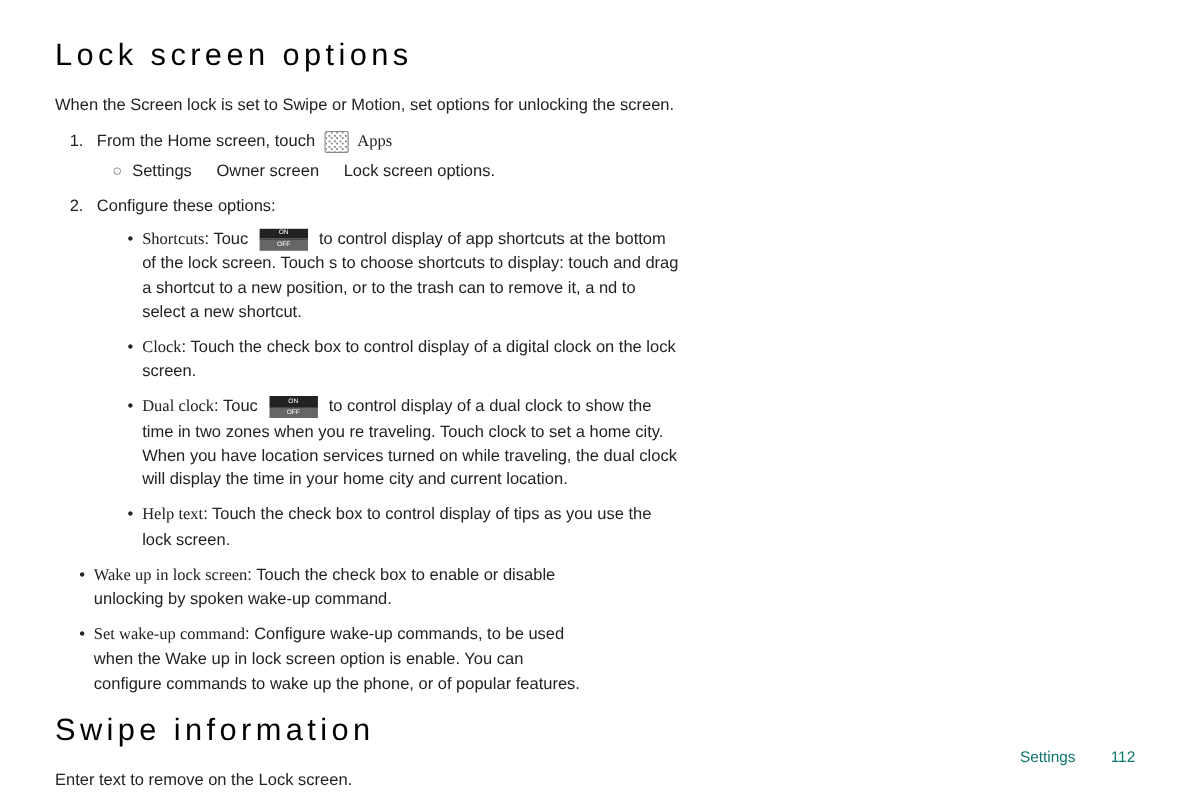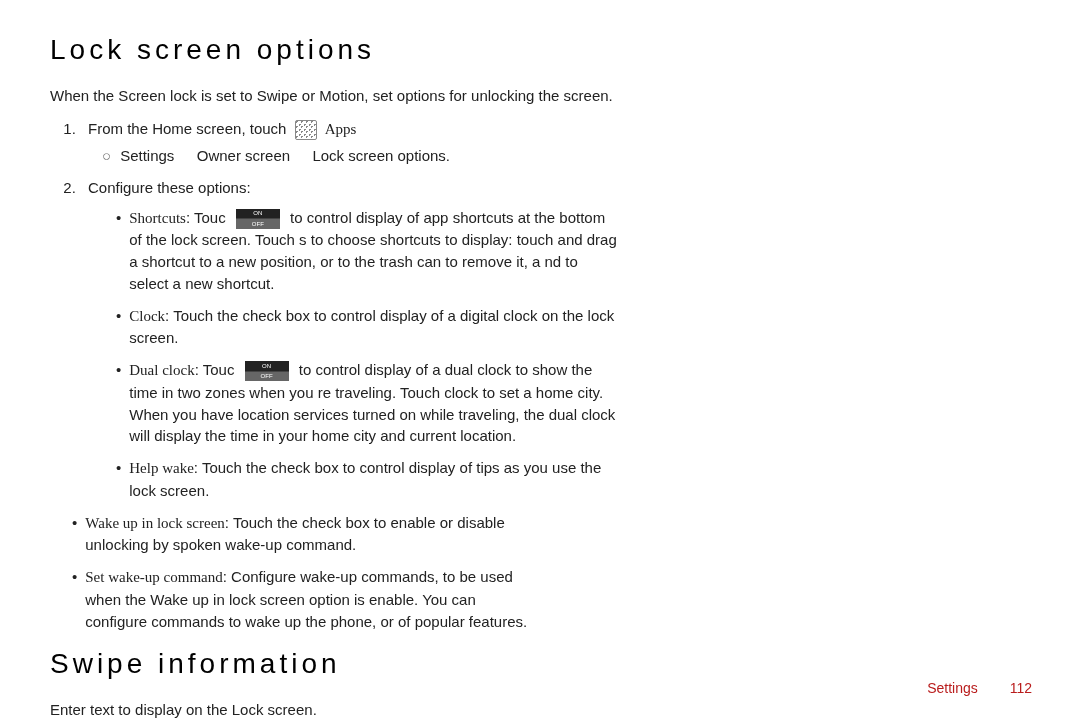--- a/index.html
+++ b/index.html
@@ -50,21 +50,21 @@
   }
   .icon.onoff .half{flex:1;display:flex;align-items:center;justify-content:center}
   .icon.onoff .on{background:#222}
   .icon.onoff .off{background:#666;border-top:1px solid #444}
   .left-col{float:left;width:570px}
   .right-col{float:left;width:490px;padding-left:0px;box-sizing:border-box}
   .r-bullets{list-style:none;margin:0 0 12px 0;padding:0}
   .r-bullets>li{display:flex;margin:0 0 10px 22px}
   .r-bullets>li:before{content:"•";margin-right:8px}
   .footer{
-    position:absolute;bottom:22px;right:48px;font-size:14px;color:#b91c1c
+    position:absolute;bottom:22px;right:48px;font-size:14px;color:#0f766e
   }
   .footer .sec{margin-right:28px}
 </style>
 </head>
 <body>
 
 <div class="left-col">
   <h2 class="section-h">Lock screen options</h2>
   <p class="intro">When the Screen lock is set to Swipe or Motion, set options for unlocking the screen.</p>
 
@@ -106,21 +106,21 @@
             <span class="term">Dual clock</span><span>: Touc</span>
             <span class="icon onoff">
               <span class="half on">ON</span>
               <span class="half off">OFF</span>
             </span>
             <span> to control display of a dual clock to show the time in two zones when you re traveling. Touch clock to set a home city. When you have location services turned on while traveling, the dual clock will display the time in your home city and current location.</span>
           </div>
         </li>
         <li>
           <div class="bitem-body">
-            <span class="term">Help wake</span><span>: Touch the check box to control display of tips as you use the lock screen.</span>
+            <span class="term">Help text</span><span>: Touch the check box to control display of tips as you use the lock screen.</span>
           </div>
         </li>
       </ul>
     </li>
   </ol>
 </div>
 
 <div class="right-col">
   <ul class="r-bullets">
     <li>
@@ -129,21 +129,21 @@
       </div>
     </li>
     <li>
       <div class="bitem-body">
         <span class="term">Set wake-up command</span><span>: Configure wake-up commands, to be used when the Wake up in lock screen option is enable. You can configure commands to wake up the phone, or of popular features.</span>
       </div>
     </li>
   </ul>
 
   <h2 class="section-h">Swipe information</h2>
-  <p class="intro">Enter text to display on the Lock screen.</p>
+  <p class="intro">Enter text to remove on the Lock screen.</p>
 
   <ol class="num-list">
     <li>
       <span>From the Home screen, touch </span>
       <span class="icon apps"></span>
       <span class="mlabel">Apps</span>
       
     </li>
 
   </ol>

